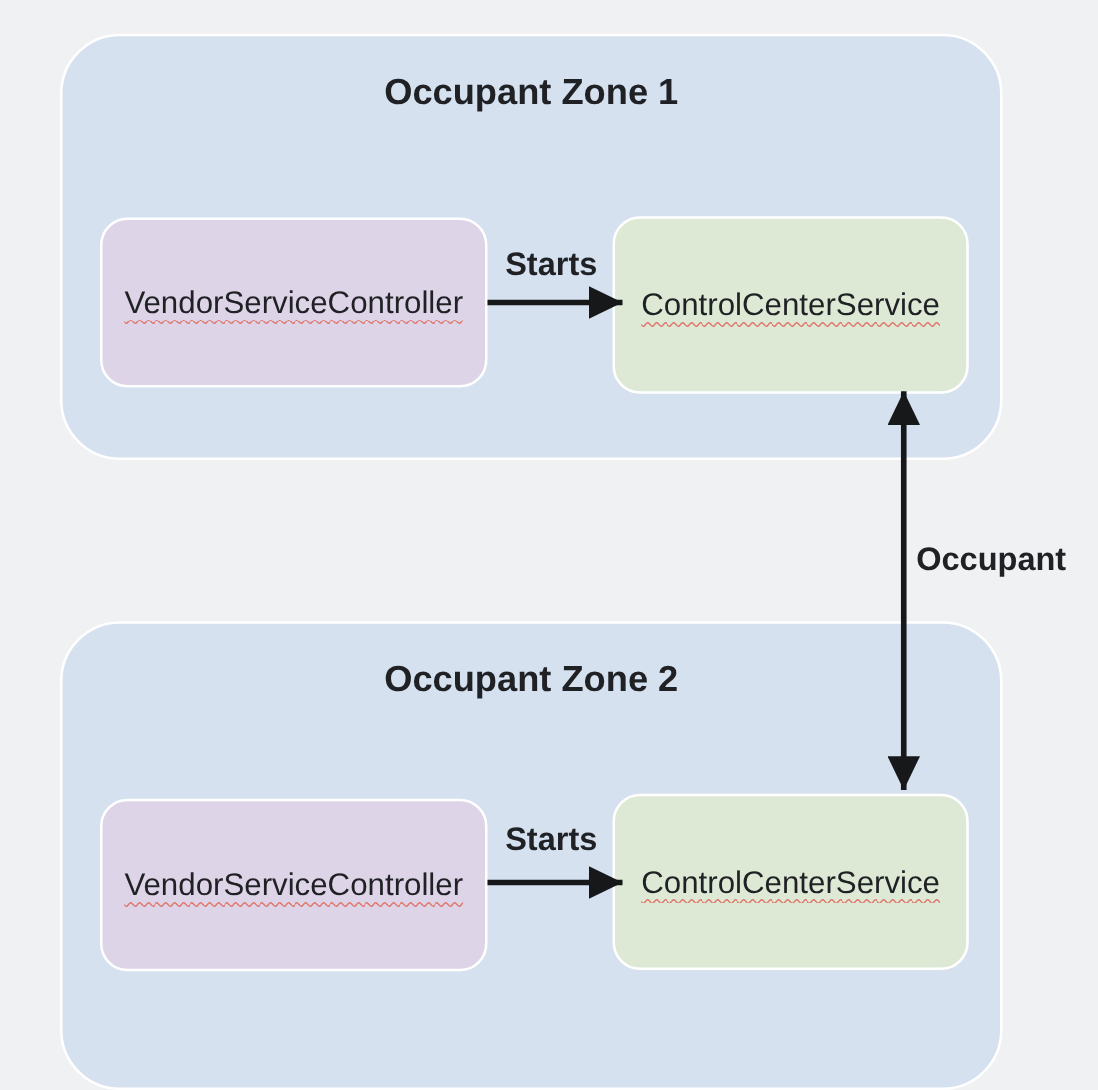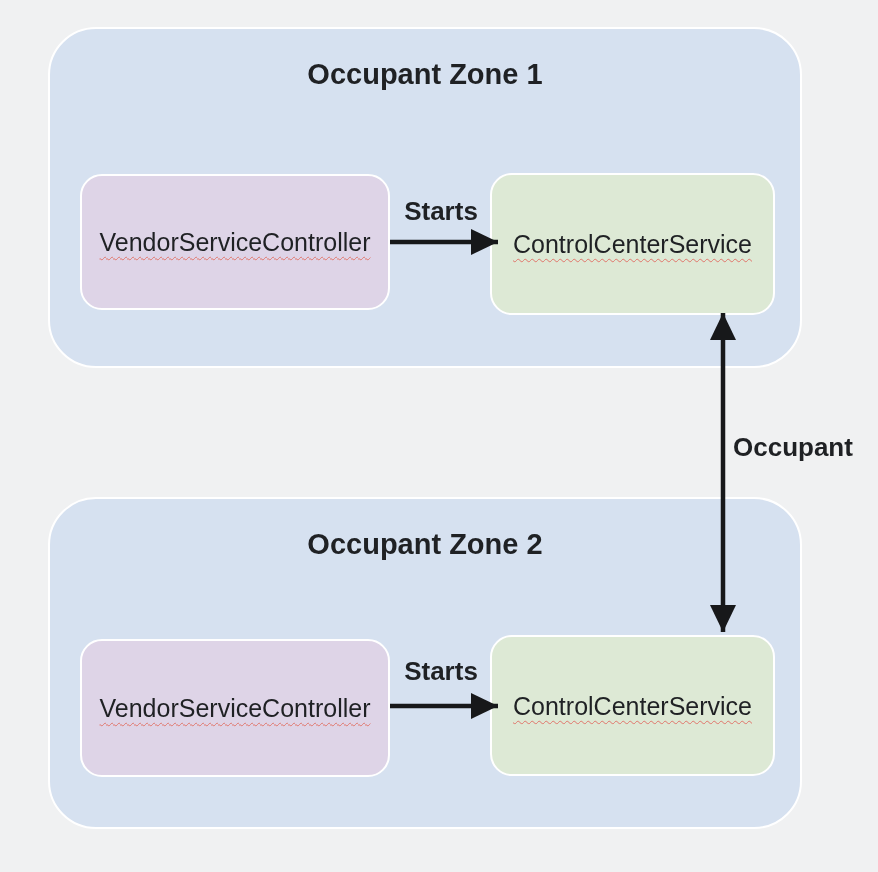--- a/index.html
+++ b/index.html
@@ -17,21 +17,21 @@
   }
   .zone {
     position: absolute;
     left: 48px;
     width: 754px;
     background: var(--zone-fill, #d6e1f0);
     border: 2px solid var(--box-border, #ffffff);
     border-radius: 48px;
   }
   .zone-1 { top: 27px;  height: 341px; }
-  .zone-2 { top: 497px; height: 332px; }
+  .zone-2 { top: 497px; height: 375px; }
   .zone-title {
     position: absolute;
     left: 0; right: 0;
     top: 28px;
     text-align: center;
     font-size: 29px;
     font-weight: bold;
     line-height: 34px;
     color: var(--text, #1f2124);
   }

